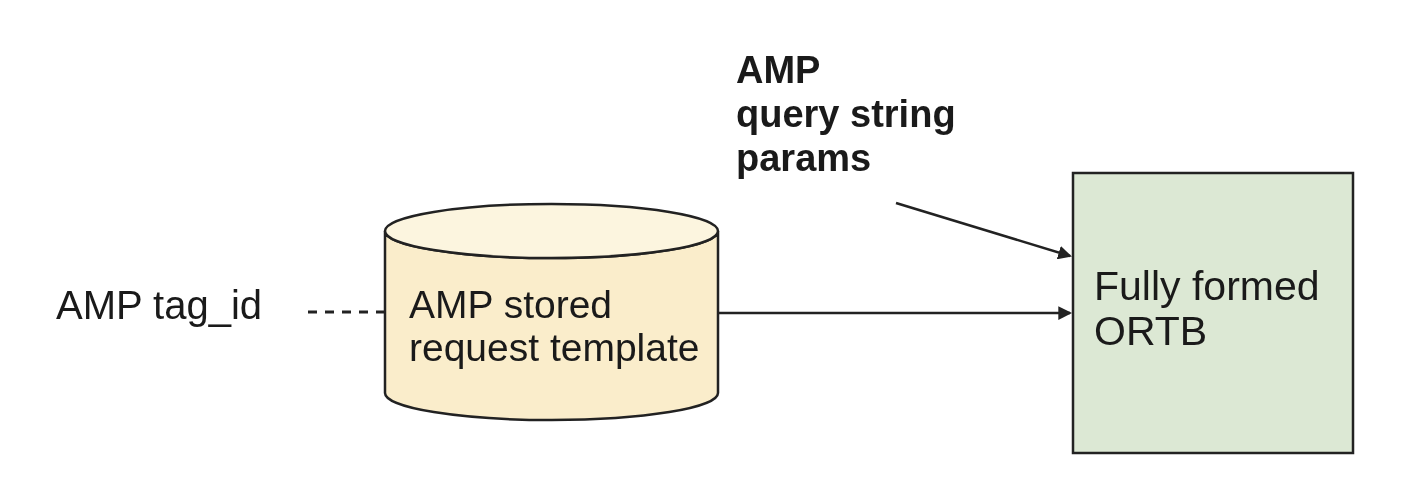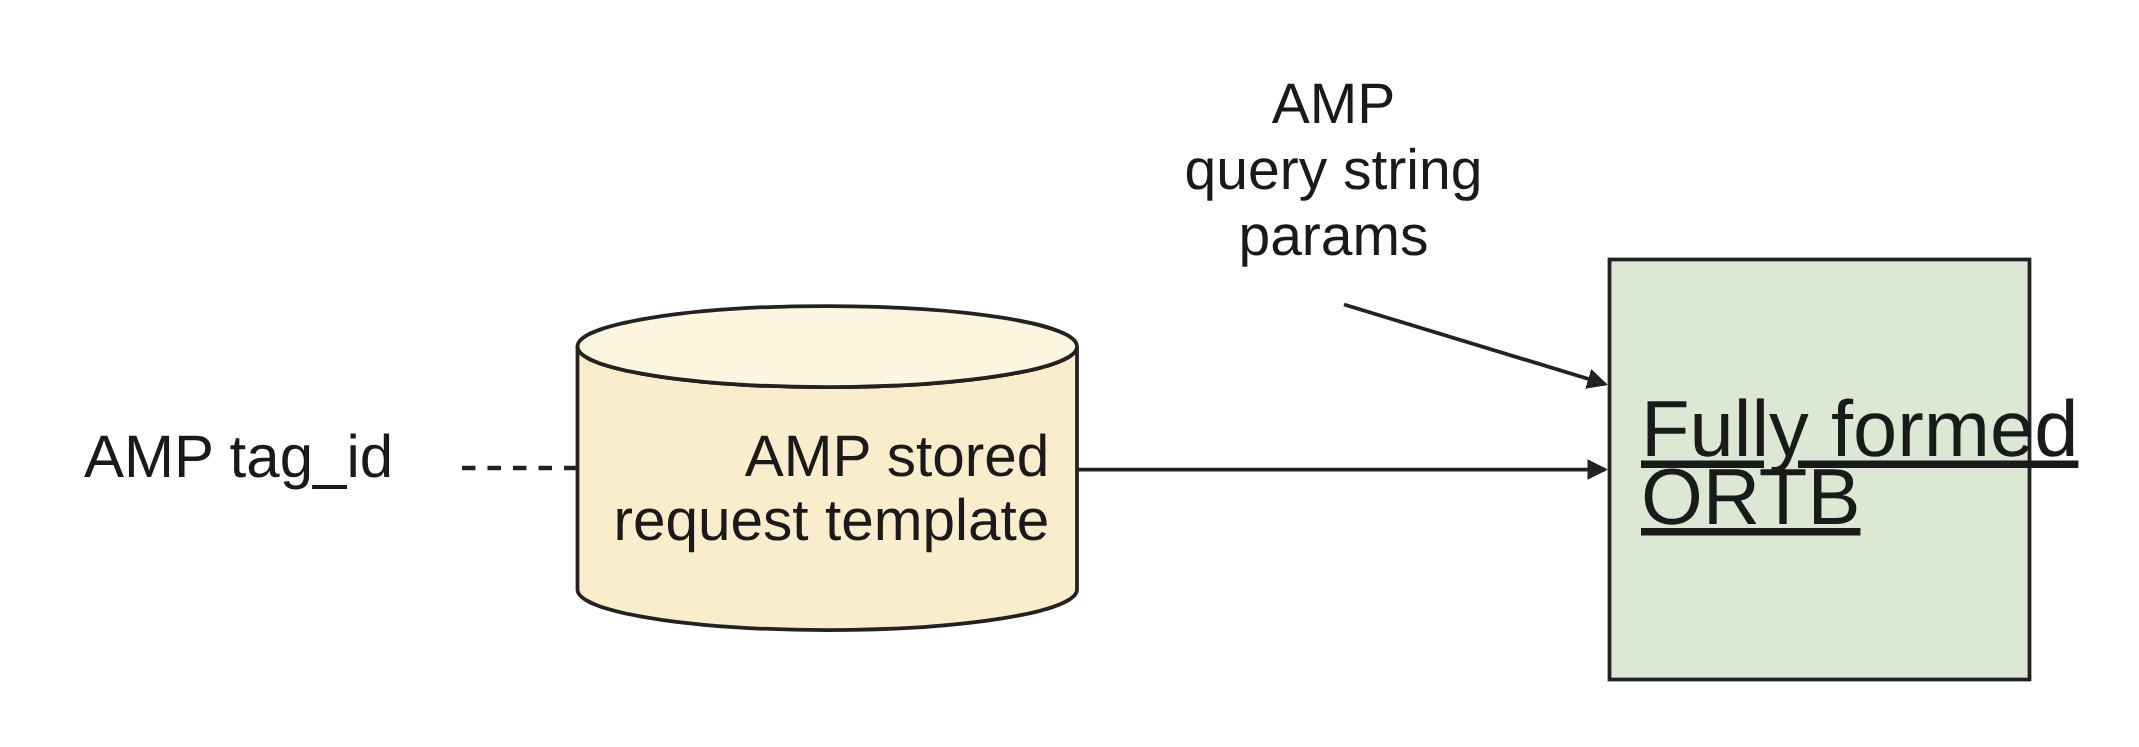--- a/index.html
+++ b/index.html
@@ -29,36 +29,35 @@
     left: 56px;
     top: 282px;
     font-size: 40px;
     line-height: 46px;
   }
   .label-stored-request {
     left: 409px;
     top: 283px;
     font-size: 39px;
     line-height: 43px;
-    text-align: right;
   }
   .label-query-params {
-    left: 714px;
+    left: 736px;
     top: 48px;
     width: 350px;
-    text-align: center;
+    text-align: left;
     font-size: 38px;
     line-height: 44px;
+    font-weight: bold;
   }
   .label-ortb {
     left: 1094px;
     top: 264px;
-    font-size: 53px;
+    font-size: 41px;
     line-height: 45px;
-    text-decoration: underline;
   }
 </style>
 </head>
 <body>
 
 <div class="canvas">
 
   <svg width="1426" height="498" viewBox="0 0 1426 498">
     <defs>
       <marker id="arrowhead" viewBox="0 0 10 10" refX="8.5" refY="5" markerWidth="5.5" markerHeight="5.5" orient="auto">

